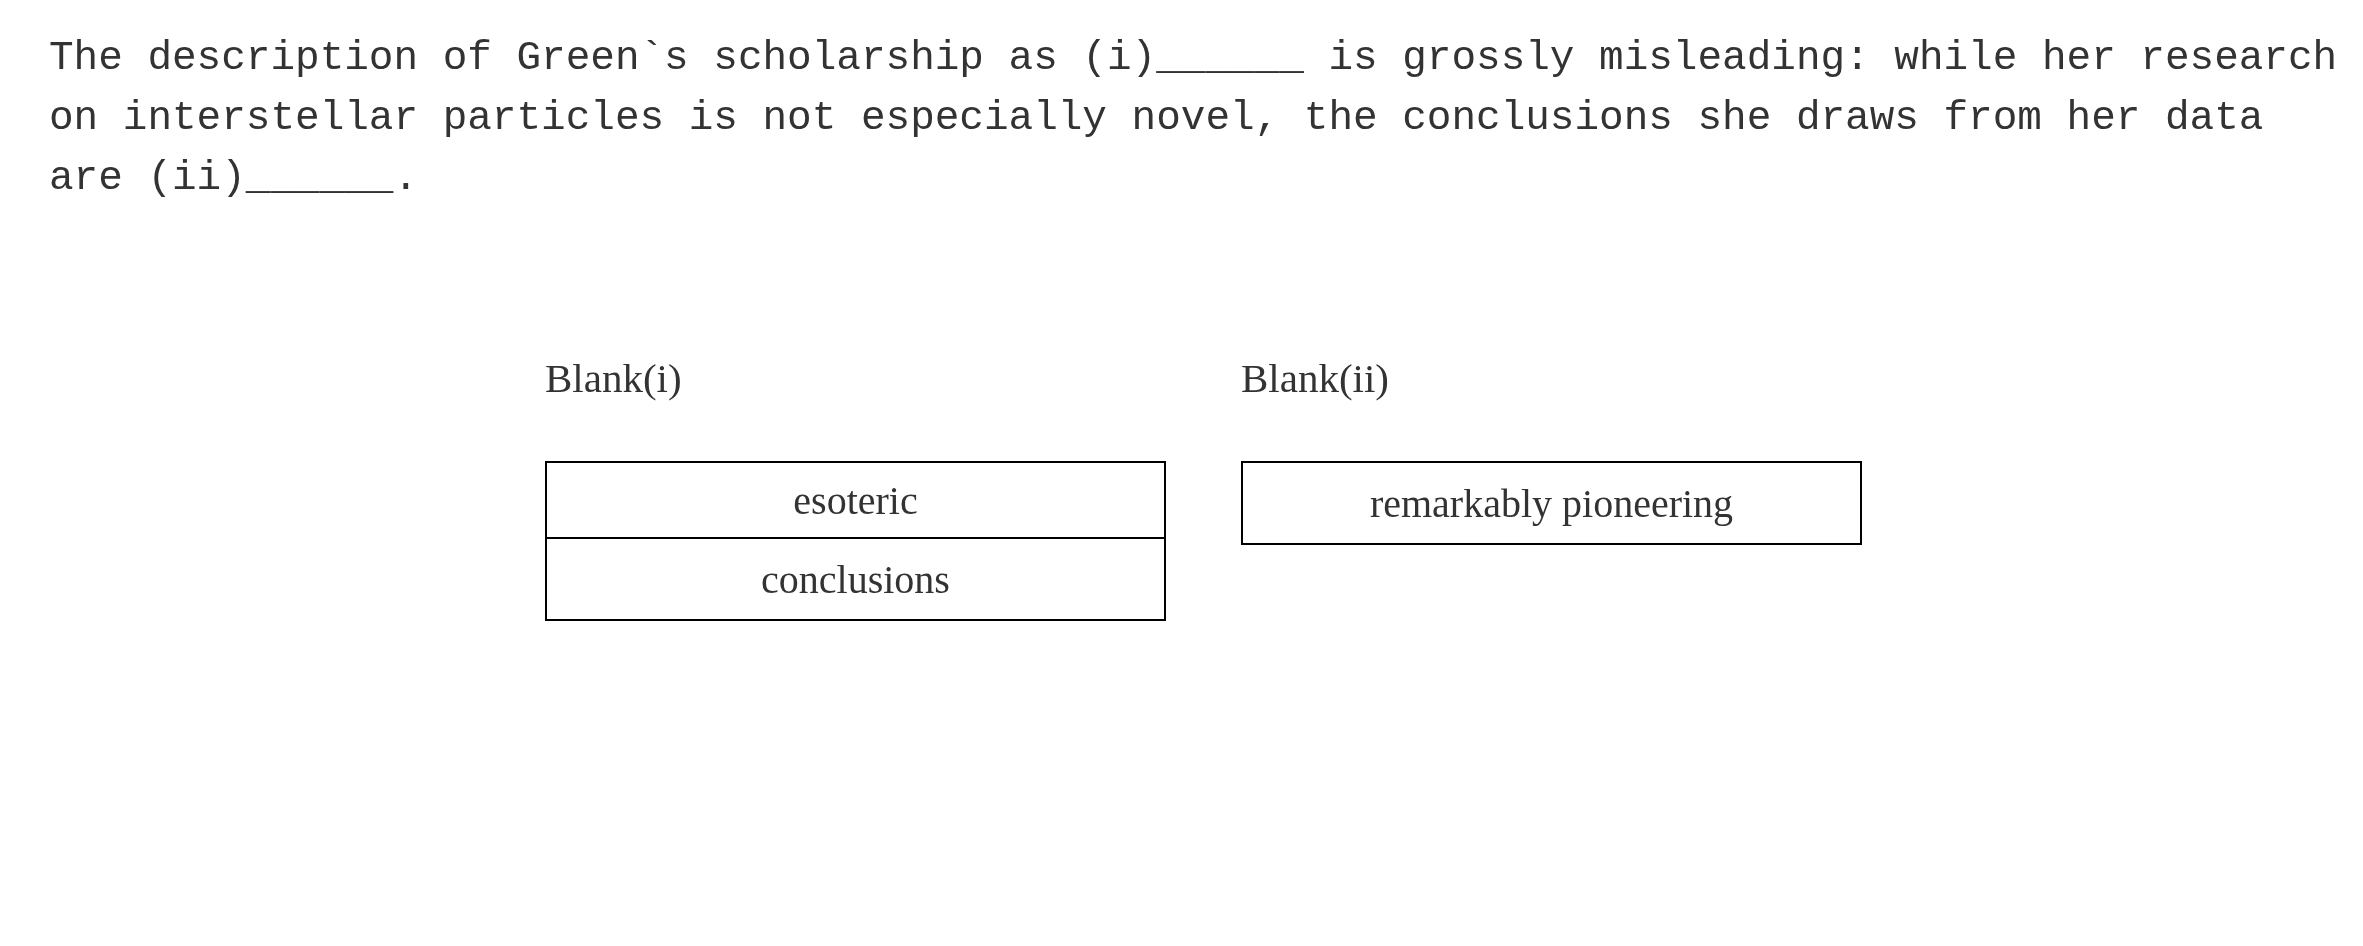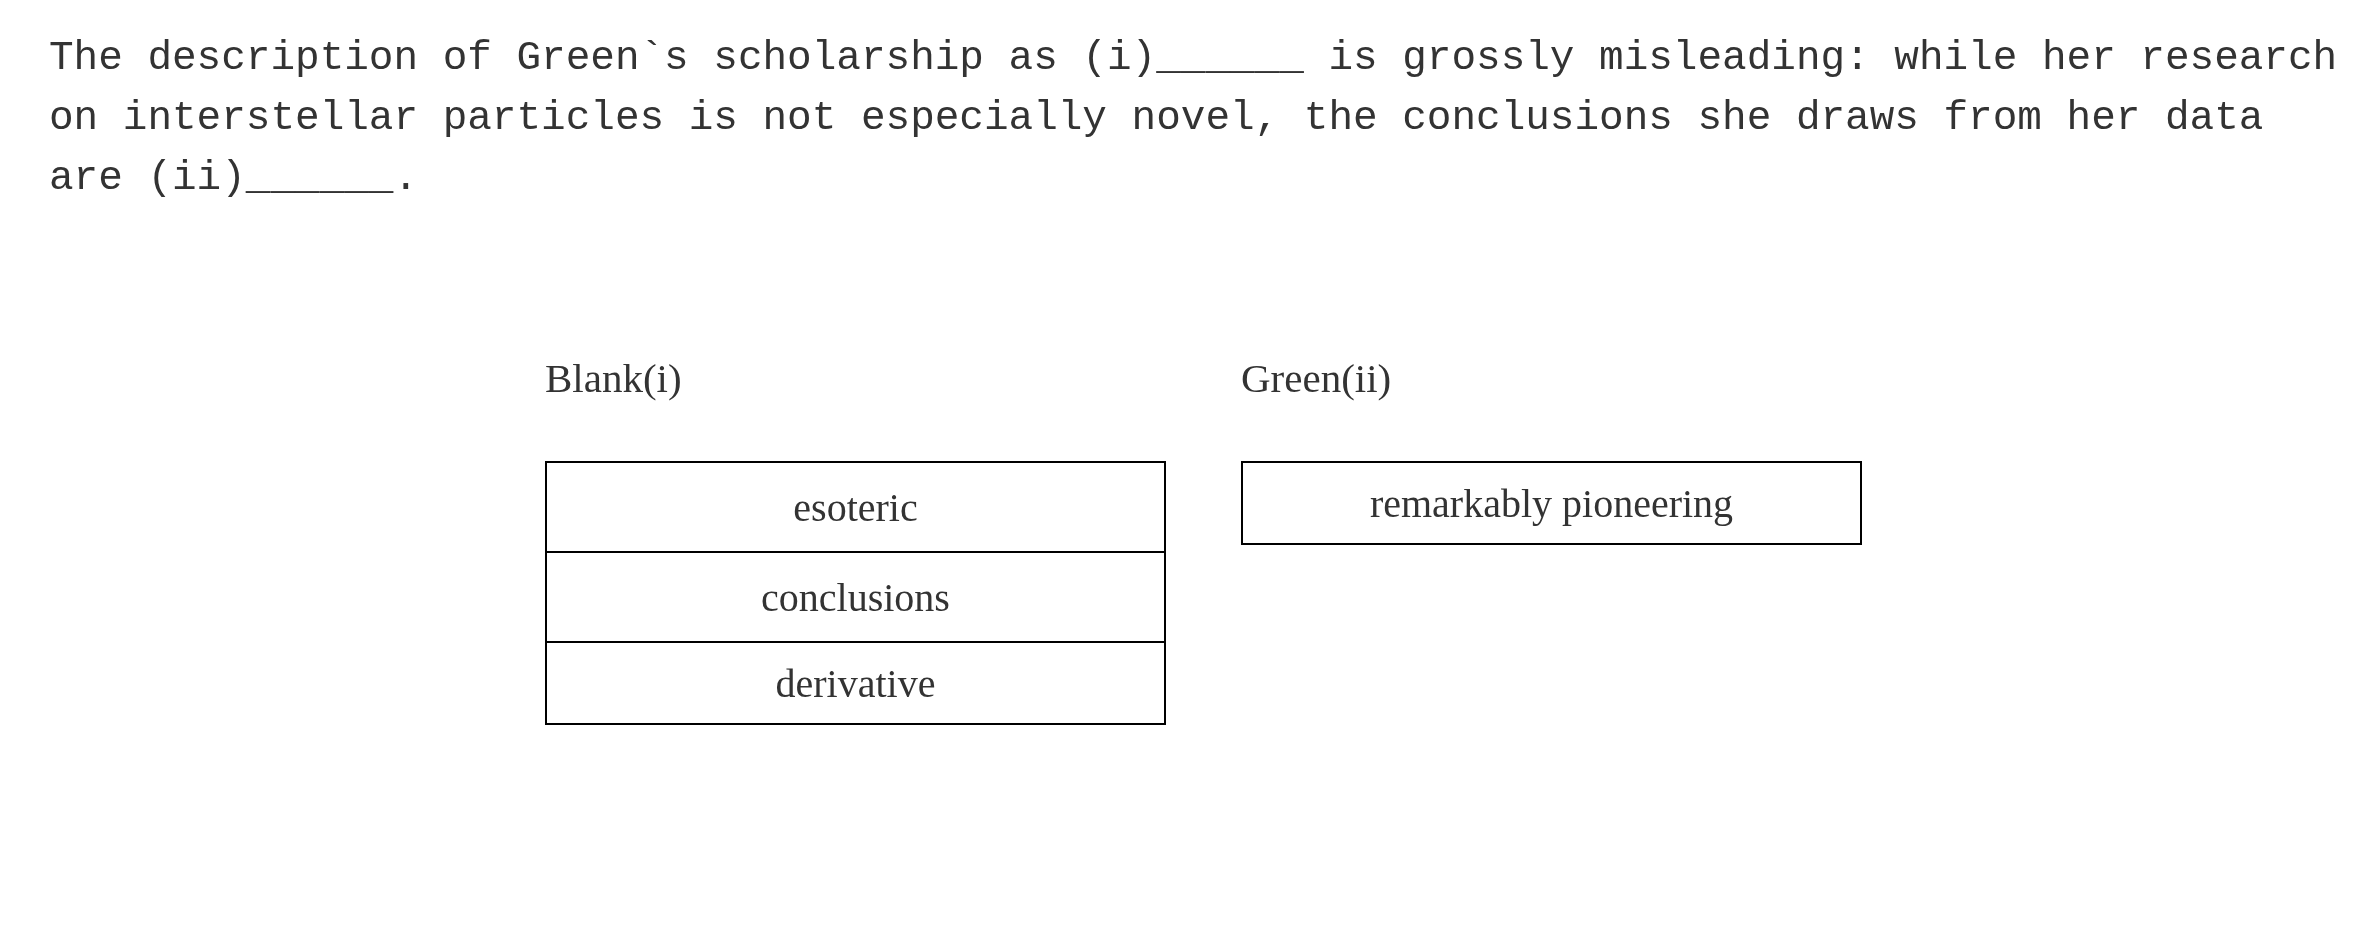--- a/index.html
+++ b/index.html
@@ -44,21 +44,21 @@
     }
     .choice-table {
       position: absolute;
       top: 461px;
       left: 0;
       width: 621px;
       border: 2px solid #000000;
       box-sizing: border-box;
     }
     .choice {
-      height: 90px;
+      height: 76px;
       box-sizing: border-box;
       display: flex;
       align-items: center;
       justify-content: center;
       font-size: 40px;
       color: #333333;
       cursor: pointer;
       border-bottom: 2px solid #000000;
     }
     .choice:last-child {
@@ -69,22 +69,21 @@
 </head>
 <body>
 
 <p class="question">The description of Green`s scholarship as (i)______ is grossly misleading: while her research on interstellar particles is not especially novel, the conclusions she draws from her data are (ii)______.</p>
 
 <div class="blank-col col-1">
   <h3 class="blank-heading">Blank(i)</h3>
   <div class="choice-table">
     <div class="choice">esoteric</div>
     <div class="choice">conclusions</div>
-    <div class="choice">derivative</div>
   </div>
 </div>
 
 <div class="blank-col col-2">
-  <h3 class="blank-heading">Green(ii)</h3>
+  <h3 class="blank-heading">Blank(ii)</h3>
   <div class="choice-table">
     <div class="choice">remarkably pioneering</div>
   </div>
 </div>
 
 </body></html>

